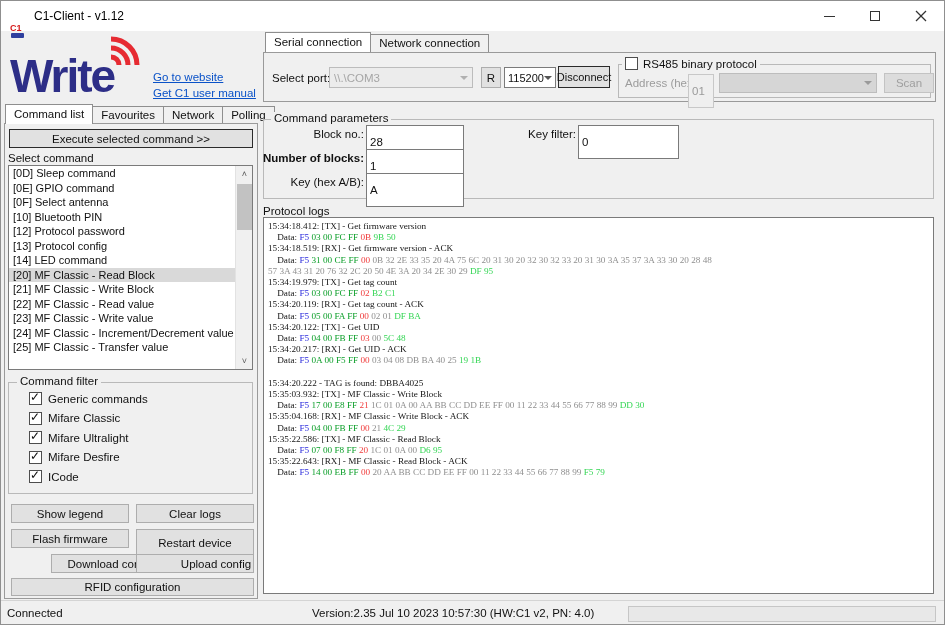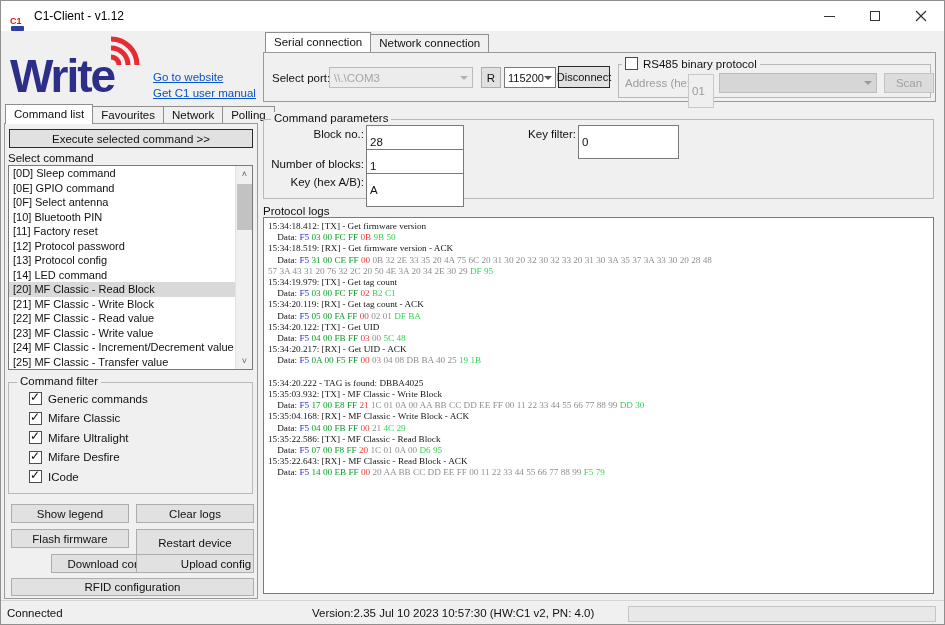--- a/index.html
+++ b/index.html
@@ -2,21 +2,21 @@
 <html><head>
 <meta charset="utf-8">
 <style>
   * { box-sizing: border-box; margin: 0; padding: 0; }
   html,body { width:945px; height:625px; font-family:"Liberation Sans", sans-serif; }
   .window { position:relative; width:945px; height:625px; background:#f0f0f0;
             border:1px solid #8f8f8f; overflow:hidden; }
 
   
   .titlebar { position:absolute; left:0; top:0; width:100%; height:30px; background:#ffffff; }
-  .app-icon { position:absolute; left:9px; top:15px; width:17px; height:16px; }
+  .app-icon { position:absolute; left:9px; top:22px; width:17px; height:16px; }
   .app-icon .badge { position:absolute; left:0; top:0; font-weight:bold; font-size:9px; color:#d61a1a; }
   .app-icon .bar { position:absolute; left:1px; bottom:1px; width:13px; height:5px; background:#2f3f9e; border-radius:1px; }
   .title-text { position:absolute; left:33px; top:8px; font-size:12px; color:#000; }
   .win-btn { position:absolute; top:0; width:46px; height:30px; display:flex; align-items:center; justify-content:center; }
   .win-btn.min { right:92px; } .win-btn.max { right:46px; } .win-btn.close { right:0; }
   .glyph-min { width:11px; height:1px; background:#333; }
   .glyph-max { width:10px; height:10px; border:1px solid #333; }
 
   
   .btn { position:absolute; background:#e1e1e1; border:1px solid #adadad; font-size:11.5px;
@@ -126,21 +126,20 @@
 
   <div class="btn dark" style="left:8px; top:128px; width:244px; height:19px;">Execute selected command &gt;&gt;</div>
   <span class="label" style="left:7px; top:151px;">Select command</span>
 
   <div class="listbox">
     <div class="list-inner">
         <div class="lst-item">[0D] Sleep command</div>
         <div class="lst-item">[0E] GPIO command</div>
         <div class="lst-item">[0F] Select antenna</div>
         <div class="lst-item">[10] Bluetooth PIN</div>
-        <div class="lst-item">[11] Factory reset</div>
         <div class="lst-item">[12] Protocol password</div>
         <div class="lst-item">[13] Protocol config</div>
         <div class="lst-item">[14] LED command</div>
         <div class="lst-item sel">[20] MF Classic - Read Block</div>
         <div class="lst-item">[21] MF Classic - Write Block</div>
         <div class="lst-item">[22] MF Classic - Read value</div>
         <div class="lst-item">[23] MF Classic - Write value</div>
         <div class="lst-item">[24] MF Classic - Increment/Decrement value</div>
         <div class="lst-item">[25] MF Classic - Transfer value</div>
       </div>
@@ -230,21 +229,21 @@
 
   <div class="group" style="left:262px; top:118px; width:671px; height:80px;"></div>
   <span class="legend" style="left:270px; top:111px;">Command parameters</span>
 
   <span class="label" style="left:250px; top:127px; width:113px; text-align:right;">Block no.:</span>
   <input class="tinput" style="left: 365px; top: 124px; width: 98px; height: 18px;" value="28">
 
   <span class="label" style="left:480px; top:127px; width:95px; text-align:right;">Key filter:</span>
   <input class="tinput" style="left: 577px; top: 124px; width: 101px; height: 18px;" value="0">
 
-  <span class="label" style="left:250px; top:157px; width:113px; text-align:right;">Number of blocks:</span>
+  <span class="label" style="left:250px; top:151px; width:113px; text-align:right;font-weight:bold;">Number of blocks:</span>
   <input class="tinput" style="left: 365px; top: 148px; width: 98px; height: 18px;" value="1">
 
   <span class="label" style="left:250px; top:175px; width:113px; text-align:right;">Key (hex A/B):</span>
   <input class="tinput" style="left: 365px; top: 172px; width: 98px; height: 18px;" value="A">
 
   <span class="label" style="left:262px; top:204px;">Protocol logs</span>
   <div class="logbox" id="log-box"><div><span class="t-k">15:34:18.412: [TX] - Get firmware version</span></div><div><span class="t-k">    Data: </span><span class="t-b">F5 </span><span class="t-g">03 00 FC FF </span><span class="t-r">0B </span><span class="t-c">9B 50</span></div><div><span class="t-k">15:34:18.519: [RX] - Get firmware version - ACK</span></div><div><span class="t-k">    Data: </span><span class="t-b">F5 </span><span class="t-g">31 00 CE FF </span><span class="t-r">00 </span><span class="t-p">0B 32 2E 33 35 20 4A 75 6C 20 31 30 20 32 30 32 33 20 31 30 3A 35 37 3A 33 30 20 28 48</span></div><div><span class="t-p">57 3A 43 31 20 76 32 2C 20 50 4E 3A 20 34 2E 30 29 </span><span class="t-c">DF 95</span></div><div><span class="t-k">15:34:19.979: [TX] - Get tag count</span></div><div><span class="t-k">    Data: </span><span class="t-b">F5 </span><span class="t-g">03 00 FC FF </span><span class="t-r">02 </span><span class="t-c">B2 C1</span></div><div><span class="t-k">15:34:20.119: [RX] - Get tag count - ACK</span></div><div><span class="t-k">    Data: </span><span class="t-b">F5 </span><span class="t-g">05 00 FA FF </span><span class="t-r">00 </span><span class="t-p">02 01 </span><span class="t-c">DF BA</span></div><div><span class="t-k">15:34:20.122: [TX] - Get UID</span></div><div><span class="t-k">    Data: </span><span class="t-b">F5 </span><span class="t-g">04 00 FB FF </span><span class="t-r">03 </span><span class="t-p">00 </span><span class="t-c">5C 48</span></div><div><span class="t-k">15:34:20.217: [RX] - Get UID - ACK</span></div><div><span class="t-k">    Data: </span><span class="t-b">F5 </span><span class="t-g">0A 00 F5 FF </span><span class="t-r">00 </span><span class="t-p">03 04 08 DB BA 40 25 </span><span class="t-c">19 1B</span></div><div>&nbsp;</div><div><span class="t-k">15:34:20.222 - TAG is found: DBBA4025</span></div><div><span class="t-k">15:35:03.932: [TX] - MF Classic - Write Block</span></div><div><span class="t-k">    Data: </span><span class="t-b">F5 </span><span class="t-g">17 00 E8 FF </span><span class="t-r">21 </span><span class="t-p">1C 01 0A 00 AA BB CC DD EE FF 00 11 22 33 44 55 66 77 88 99 </span><span class="t-c">DD 30</span></div><div><span class="t-k">15:35:04.168: [RX] - MF Classic - Write Block - ACK</span></div><div><span class="t-k">    Data: </span><span class="t-b">F5 </span><span class="t-g">04 00 FB FF </span><span class="t-r">00 </span><span class="t-p">21 </span><span class="t-c">4C 29</span></div><div><span class="t-k">15:35:22.586: [TX] - MF Classic - Read Block</span></div><div><span class="t-k">    Data: </span><span class="t-b">F5 </span><span class="t-g">07 00 F8 FF </span><span class="t-r">20 </span><span class="t-p">1C 01 0A 00 </span><span class="t-c">D6 95</span></div><div><span class="t-k">15:35:22.643: [RX] - MF Classic - Read Block - ACK</span></div><div><span class="t-k">    Data: </span><span class="t-b">F5 </span><span class="t-g">14 00 EB FF </span><span class="t-r">00 </span><span class="t-p">20 AA BB CC DD EE FF 00 11 22 33 44 55 66 77 88 99 </span><span class="t-c">F5 79</span></div></div>
 
   <div class="statusbar">
     <span class="label" style="left:6px; top:6px;">Connected</span>

